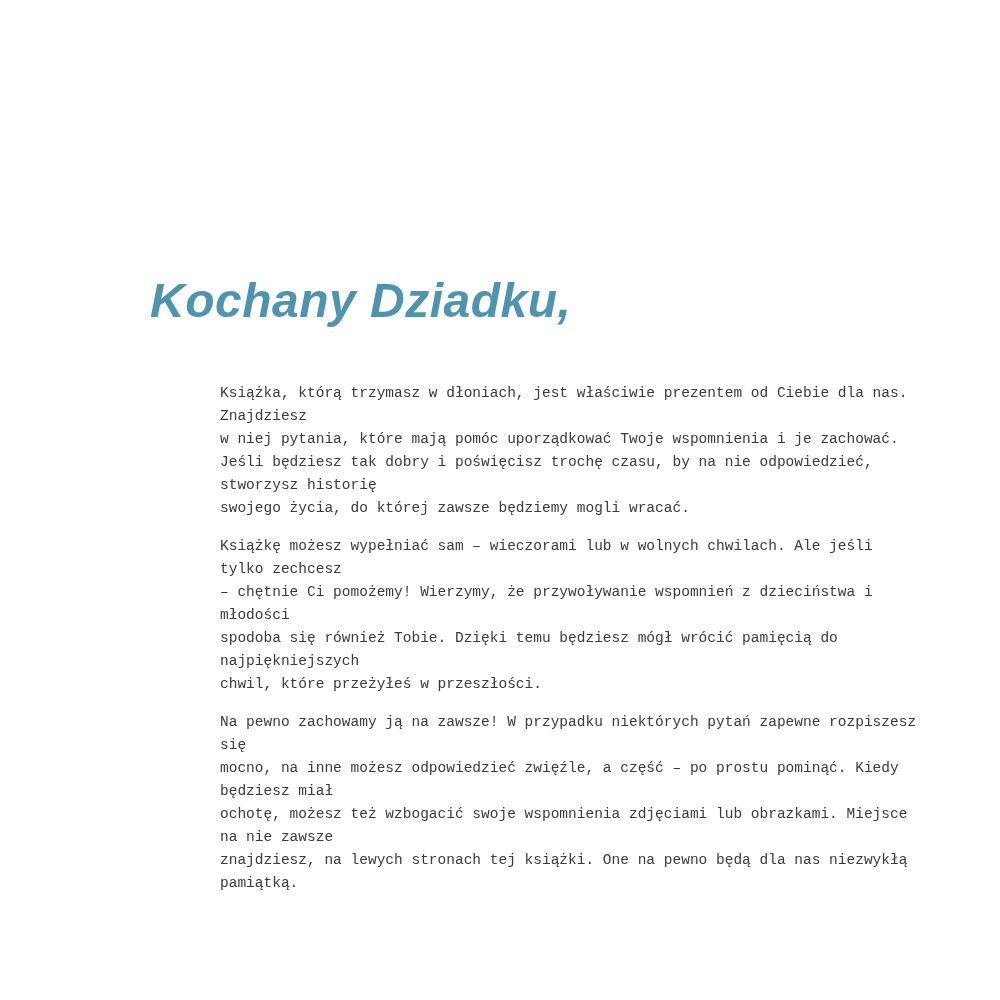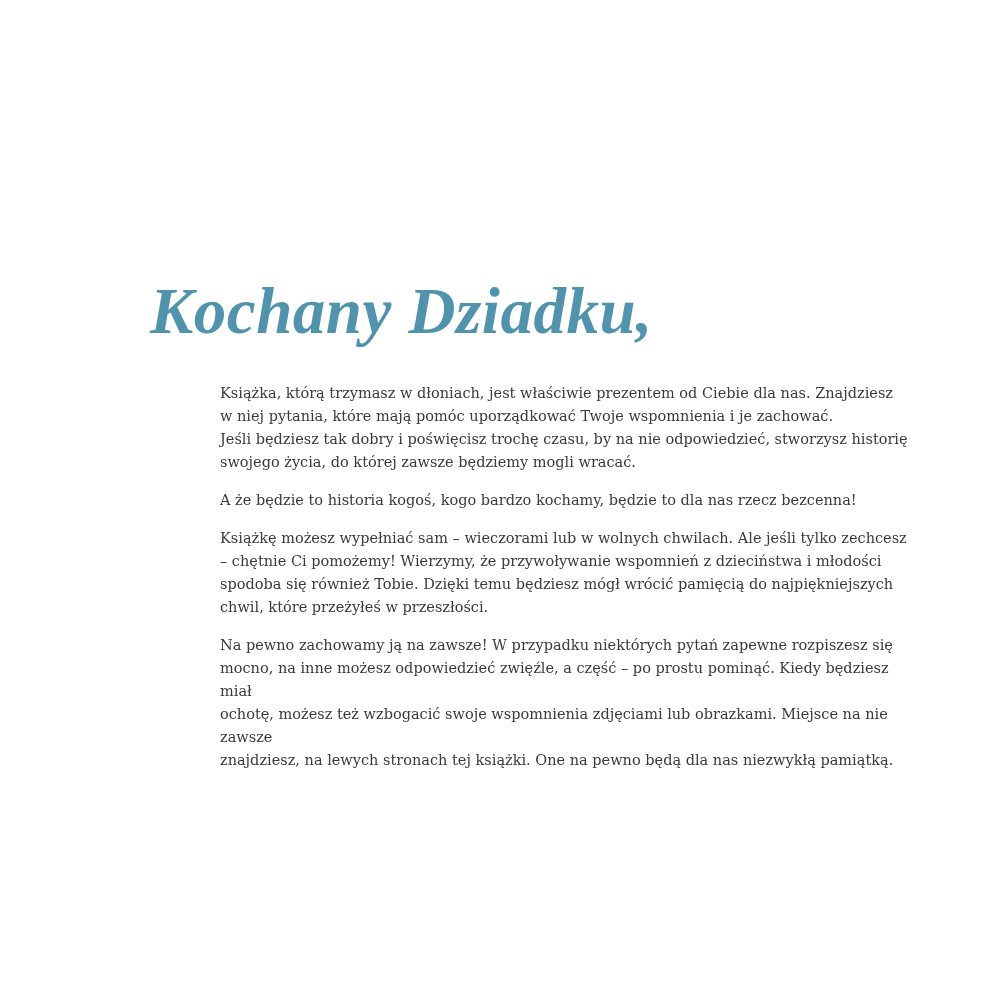--- a/index.html
+++ b/index.html
@@ -14,56 +14,56 @@
     height: 1000px;
     background: #ffffff;
     overflow: hidden;
     font-family: "DejaVu Serif", serif;
   }
   .letter-heading {
     position: absolute;
     left: 150px;
     top: 272px;
     margin: 0;
-    font-family: Liberation Serif, serif;
+    font-family: Liberation Sans, sans-serif;
     font-style: italic;
     font-weight: 700;
-    font-size: 65px;
+    font-size: 48px;
     line-height: 1.2;
     letter-spacing: 0.5px;
     color: #4f93ad;
     white-space: nowrap;
   }
   .letter-body {
     position: absolute;
     left: 220px;
     top: 382px;
     width: 700px;
     color: #3a3a3a;
     font-family: "DejaVu Serif", serif;
     font-size: 14.5px;
     line-height: 23px;
   }
   .letter-body p {
     margin: 0 0 15px 0;
     white-space: pre-line;
+    font-family: Liberation Mono, monospace;
   }
 </style>
 </head>
 <body>
 
 <div class="page">
   <h1 class="letter-heading">Kochany Dziadku,</h1>
 
   <div class="letter-body">
     <p>Książka, którą trzymasz w dłoniach, jest właściwie prezentem od Ciebie dla nas. Znajdziesz
 w niej pytania, które mają pomóc uporządkować Twoje wspomnienia i je zachować.
 Jeśli będziesz tak dobry i poświęcisz trochę czasu, by na nie odpowiedzieć, stworzysz historię
 swojego życia, do której zawsze będziemy mogli wracać.</p>
-    <p>A że będzie to historia kogoś, kogo bardzo kochamy, będzie to dla nas rzecz bezcenna!</p>
     <p>Książkę możesz wypełniać sam – wieczorami lub w wolnych chwilach. Ale jeśli tylko zechcesz
 – chętnie Ci pomożemy! Wierzymy, że przywoływanie wspomnień z dzieciństwa i młodości
 spodoba się również Tobie. Dzięki temu będziesz mógł wrócić pamięcią do najpiękniejszych
 chwil, które przeżyłeś w przeszłości.</p>
     <p>Na pewno zachowamy ją na zawsze! W przypadku niektórych pytań zapewne rozpiszesz się
 mocno, na inne możesz odpowiedzieć zwięźle, a część – po prostu pominąć. Kiedy będziesz miał
 ochotę, możesz też wzbogacić swoje wspomnienia zdjęciami lub obrazkami. Miejsce na nie zawsze
 znajdziesz, na lewych stronach tej książki. One na pewno będą dla nas niezwykłą pamiątką.</p>
   </div>
 </div>

